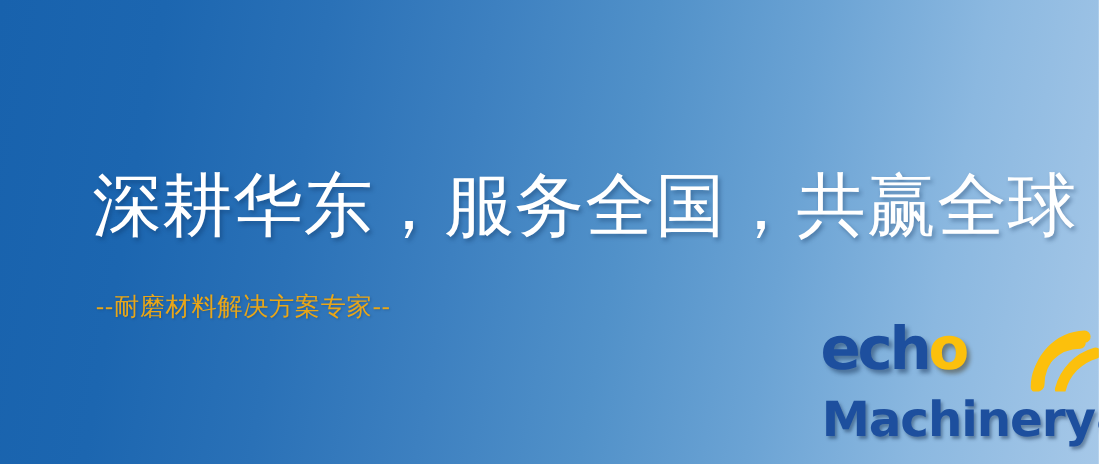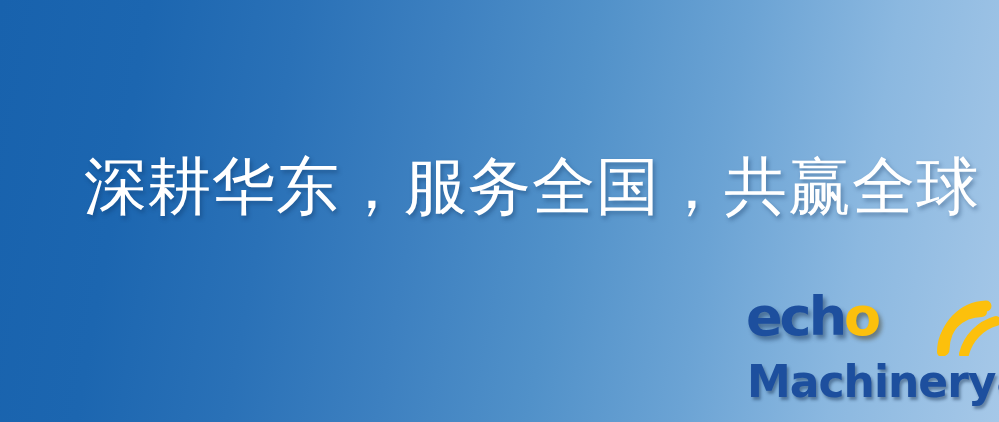--- a/index.html
+++ b/index.html
@@ -118,20 +118,21 @@
     letter-spacing: 0;
   }
 </style>
 </head>
 <body>
 
 <div id="banner">
 
   <div id="headline">深耕华东，服务全国，共赢全球</div>
 
+  <div id="subtitle">--耐磨材料解决方案专家--</div>
 
   <div id="logo">
 
     <div id="logo-echo-row">
       <div class="logo-word"><span>ech</span><span class="logo-o">o</span></div>
 
       <svg id="logo-arcs" viewBox="0 0 66 62">
         <g fill="none" stroke="#fcc00c" stroke-linecap="round">
           <path d="M 10 56 A 44 44 0 0 1 52 12" stroke-width="11"></path>
           <path d="M 28 58 A 62 62 0 0 1 60 26" stroke-width="0"></path>

